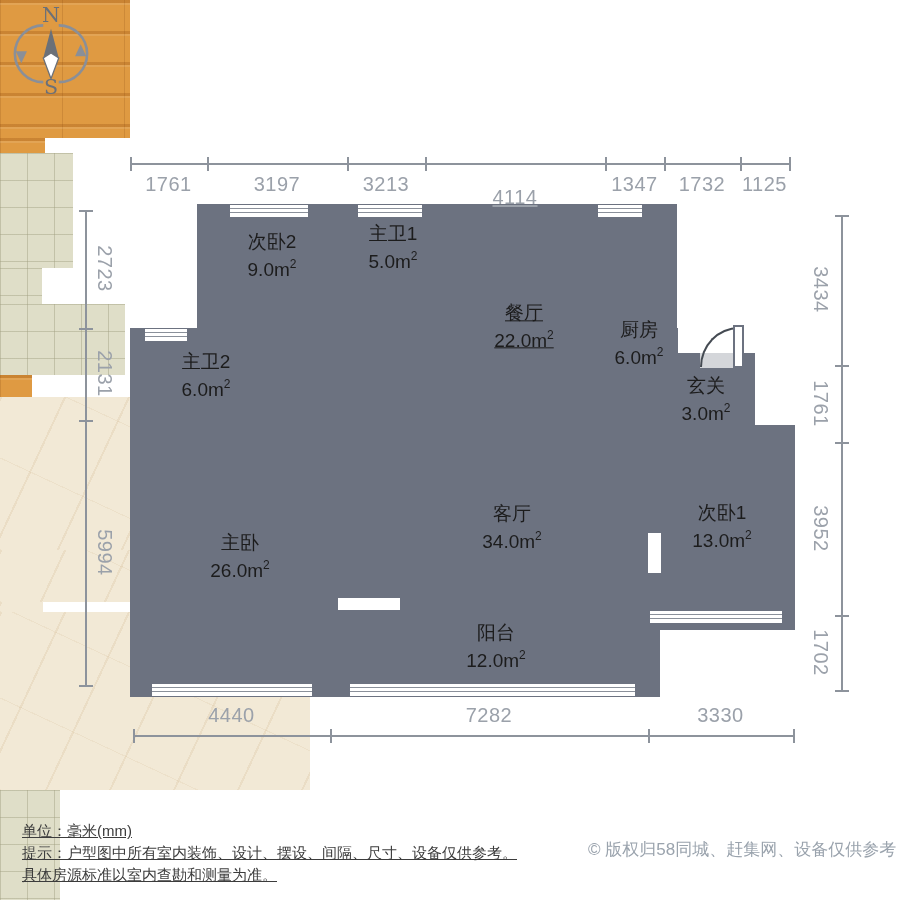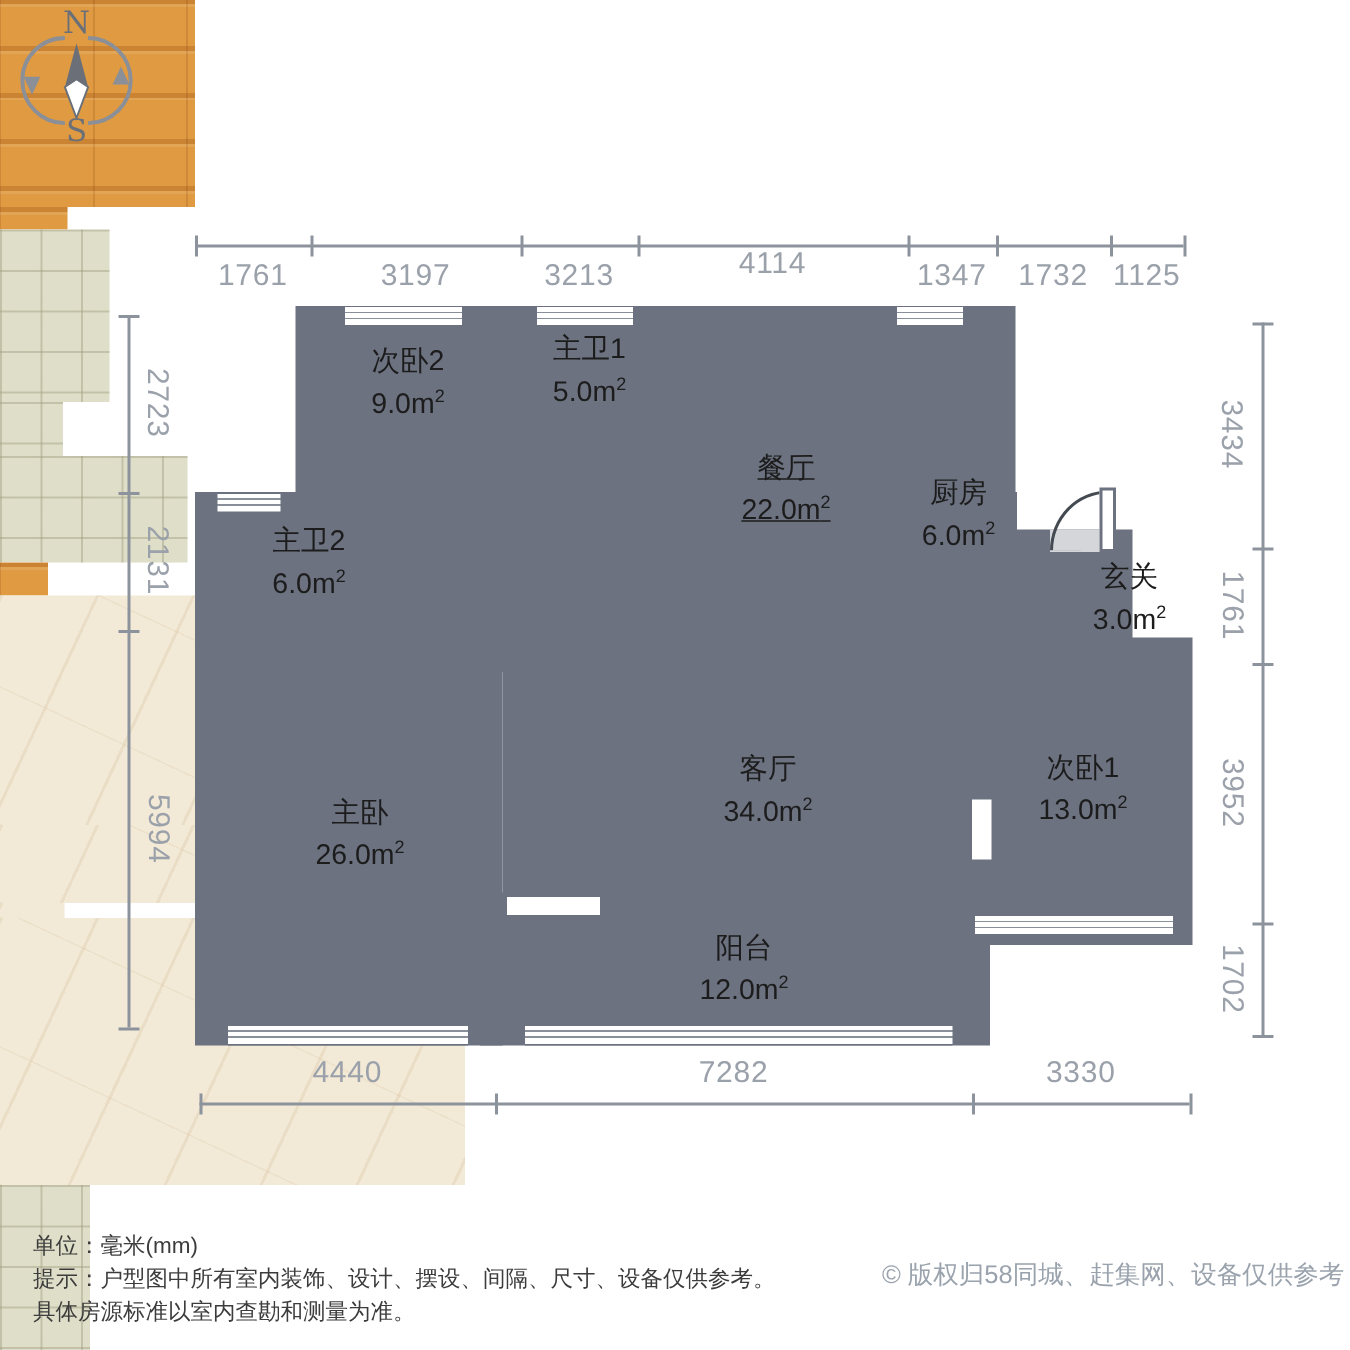--- a/index.html
+++ b/index.html
@@ -26,21 +26,21 @@
     text-align:center;transform:translate(-50%,-50%);white-space:nowrap;font-weight:500;}
   .room-label sup{font-size:12px;}
   .dim-label{position:absolute;z-index:5;color:#9ba1aa;font-size:20px;text-align:center;
     letter-spacing:0.5px;}
   .dim-line{position:absolute;background:#8d939c;z-index:4;}
   .dim-tick{position:absolute;background:#8d939c;z-index:4;}
   .door-arc{position:absolute;z-index:4;border-top:2px solid #444a52;border-left:2px solid #444a52;
     border-top-left-radius:100% 100%;background:transparent;}
   .door-leaf{position:absolute;z-index:5;background:#ffffff;border:2px solid #6c7280;}
   .door-sill{position:absolute;z-index:3;background:#d4d6da;}
-  #footer-left{position:absolute;left:22px;top:820px;color:#3c3c3c;font-size:15px;line-height:22px;z-index:6;}
+  #footer-left{position:absolute;left:22px;top:820px;color:#3c3c3c;font-size:15px;line-height:22px;z-index:6;text-decoration:underline;}
   #footer-copyright{position:absolute;left:588px;top:838px;color:#9aa3ad;font-size:17px;z-index:6;}
   #compass{position:absolute;left:8px;top:6px;z-index:6;}
 </style>
 </head>
 <body>
 
 <div id="canvas">
 
   <svg id="compass" width="86" height="92" viewBox="0 0 100 106">
     <g stroke="#8a8f98" stroke-width="3" fill="none">
@@ -95,21 +95,21 @@
         <div>5.0m<sup>2</sup></div>
       </div>
       <div class="room-label" style="left: 524px; top: 327px; text-decoration: underline;">
         <div>餐厅</div>
         <div>22.0m<sup>2</sup></div>
       </div>
       <div class="room-label" style="left: 639px; top: 332px; margin-top: 12px;">
         <div>厨房</div>
         <div>6.0m<sup>2</sup></div>
       </div>
-      <div class="room-label" style="left: 706px; top: 400px; margin-left: 47px;">
+      <div class="room-label" style="left: 706px; top: 400px;">
         <div>玄关</div>
         <div>3.0m<sup>2</sup></div>
       </div>
       <div class="room-label" style="left: 206px; top: 376px;">
         <div>主卫2</div>
         <div>6.0m<sup>2</sup></div>
       </div>
       <div class="room-label" style="left: 512px; top: 528px;">
         <div>客厅</div>
         <div>34.0m<sup>2</sup></div>
@@ -133,21 +133,21 @@
       <div class="dim-tick" style="left: 207px; top: 157px; width: 2px; height: 14px;"></div>
       <div class="dim-tick" style="left: 347px; top: 157px; width: 2px; height: 14px;"></div>
       <div class="dim-tick" style="left: 425px; top: 157px; width: 2px; height: 14px;"></div>
       <div class="dim-tick" style="left: 605px; top: 157px; width: 2px; height: 14px;"></div>
       <div class="dim-tick" style="left: 664px; top: 157px; width: 2px; height: 14px;"></div>
       <div class="dim-tick" style="left: 740px; top: 157px; width: 2px; height: 14px;"></div>
       <div class="dim-tick" style="left: 789px; top: 157px; width: 2px; height: 14px;"></div>
       <div class="dim-label" style="left: 130px; top: 173px; width: 77px;">1761</div>
       <div class="dim-label" style="left: 207px; top: 173px; width: 140px;">3197</div>
       <div class="dim-label" style="left: 347px; top: 173px; width: 78px;">3213</div>
-      <div class="dim-label" style="left: 425px; top: 165px; width: 180px;">4114</div>
+      <div class="dim-label" style="left: 425px; top: 186px; width: 180px; text-decoration: underline;">4114</div>
       <div class="dim-label" style="left: 605px; top: 173px; width: 59px; text-align: center;">1347</div>
       <div class="dim-label" style="left: 664px; top: 173px; width: 76px;">1732</div>
       <div class="dim-label" style="left: 740px; top: 173px; width: 49px;">1125</div>
       <div class="dim-line" style="left: 133px; top: 735px; width: 660px; height: 2px;"></div>
       <div class="dim-tick" style="left: 133px; top: 729px; width: 2px; height: 14px;"></div>
       <div class="dim-tick" style="left: 330px; top: 729px; width: 2px; height: 14px;"></div>
       <div class="dim-tick" style="left: 648px; top: 729px; width: 2px; height: 14px;"></div>
       <div class="dim-tick" style="left: 793px; top: 729px; width: 2px; height: 14px;"></div>
       <div class="dim-label" style="left: 133px; top: 704px; width: 197px;">4440</div>
       <div class="dim-label" style="left: 330px; top: 704px; width: 318px;">7282</div>

